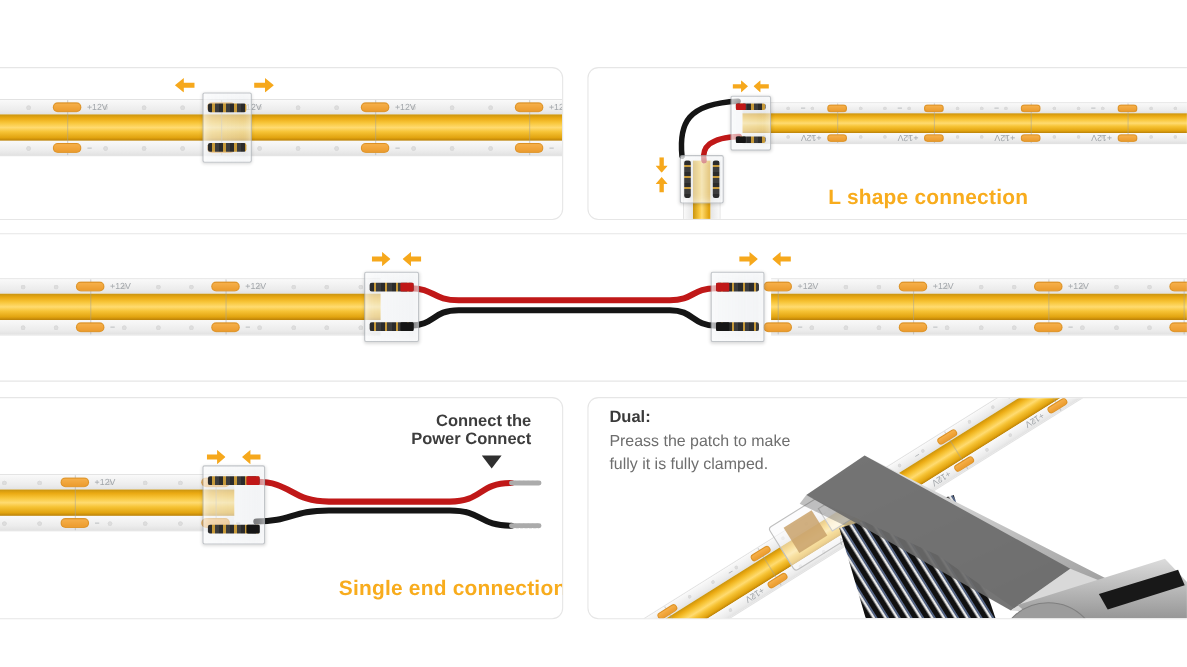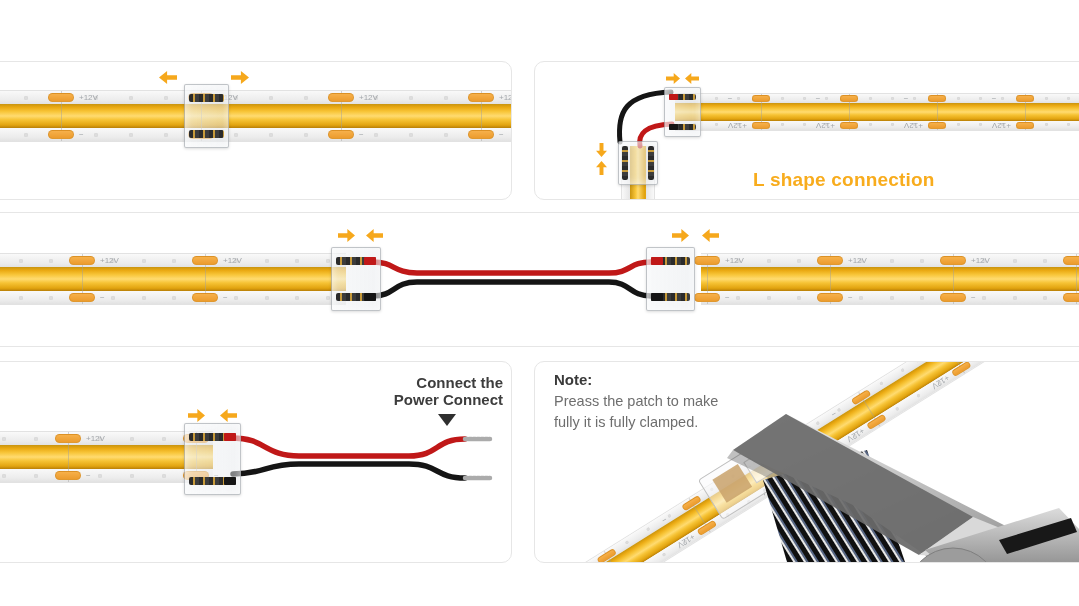--- a/index.html
+++ b/index.html
@@ -275,25 +275,26 @@
     </svg>
     <svg width="17" height="13" class="layer" style="left: 691px; top: 16px;">
       <polygon points="0,4.16 9.350000000000001,4.16 9.350000000000001,0 17,6.5 9.350000000000001,13 9.350000000000001,8.84 0,8.84" fill="#F6A81C"></polygon>
     </svg>
     <svg width="17" height="13" class="layer" style="left: 721px; top: 16px;">
       <polygon points="17,4.16 7.65,4.16 7.65,0 0,6.5 7.65,13 7.65,8.84 17,8.84" fill="#F6A81C"></polygon>
     </svg>
   </div>
 
 <div class="panel" id="p4" style="left:-20px;top:361px;width:530px;height:200px;">
-  <div class="callout" style="right:8px;top:12px;">
+  <div class="callout" style="right:28px;top:12px;">
     <div>Connect the</div>
     <div>Power Connect</div>
   </div>
   <div class="tri" style="left:457px;top:52px;"></div>
+  <span class="title" style="left:327px;top:163px;">Single end connection</span>
 <div class="strip" style="left: 0px; top: 69px; width: 232px; height: 50px;">
       <div class="band" style="top: 0px; height: 13px;"></div>
       <div class="core" style="top: 13px; height: 24px;"></div>
       <div class="band" style="top: 37px; height: 13px;"></div>
       <div class="dot" style="left: 21px; top: 4.5px; width: 4px; height: 4px;"></div>
       <div class="dot" style="left: 21px; top: 41.5px; width: 4px; height: 4px;"></div>
       <div class="dot" style="left: 53px; top: 4.5px; width: 4px; height: 4px;"></div>
       <div class="dot" style="left: 53px; top: 41.5px; width: 4px; height: 4px;"></div>
       <div class="dot" style="left: 117px; top: 4.5px; width: 4px; height: 4px;"></div>
       <div class="dot" style="left: 117px; top: 41.5px; width: 4px; height: 4px;"></div>
@@ -409,16 +410,16 @@
    <polygon points="198,88 318,143 308,152 192,96" fill="#4a4a4a" opacity=".35"></polygon>
    <polygon points="228,118 332,88 370,200 252,200" fill="url(#ribs)"></polygon>
    <polygon points="198,88 251,52 512,185 512,200 400,200 318,143" fill="url(#gSteel)"></polygon>
    <polygon points="198,88 251,52 438,155 384,193" fill="#6a6a6a" opacity=".93"></polygon>
    <polygon points="438,155 512,185 512,200 384,193" fill="#d9d9d9"></polygon>
    <polygon points="390,188 524,146 545,168 545,200 404,200" fill="url(#gSteel2)"></polygon>
    <polygon points="464,178 536,156 542,170 472,192" fill="#181818"></polygon>
    <circle cx="418" cy="232" r="46" fill="#9c9c9c" stroke="#7f7f7f"></circle>
       </svg>
     </div>
-  <span class="note-head" style="left:19px;top:9px;">Note:</span>
+  <span class="note-head" style="left:19px;top:9px;">Dual:</span>
   <span class="note-line" style="left:19px;top:31px;">Preass the patch to make</span>
   <span class="note-line" style="left:19px;top:52px;">fully it is fully clamped.</span>
 </div>
 
 </body></html>

